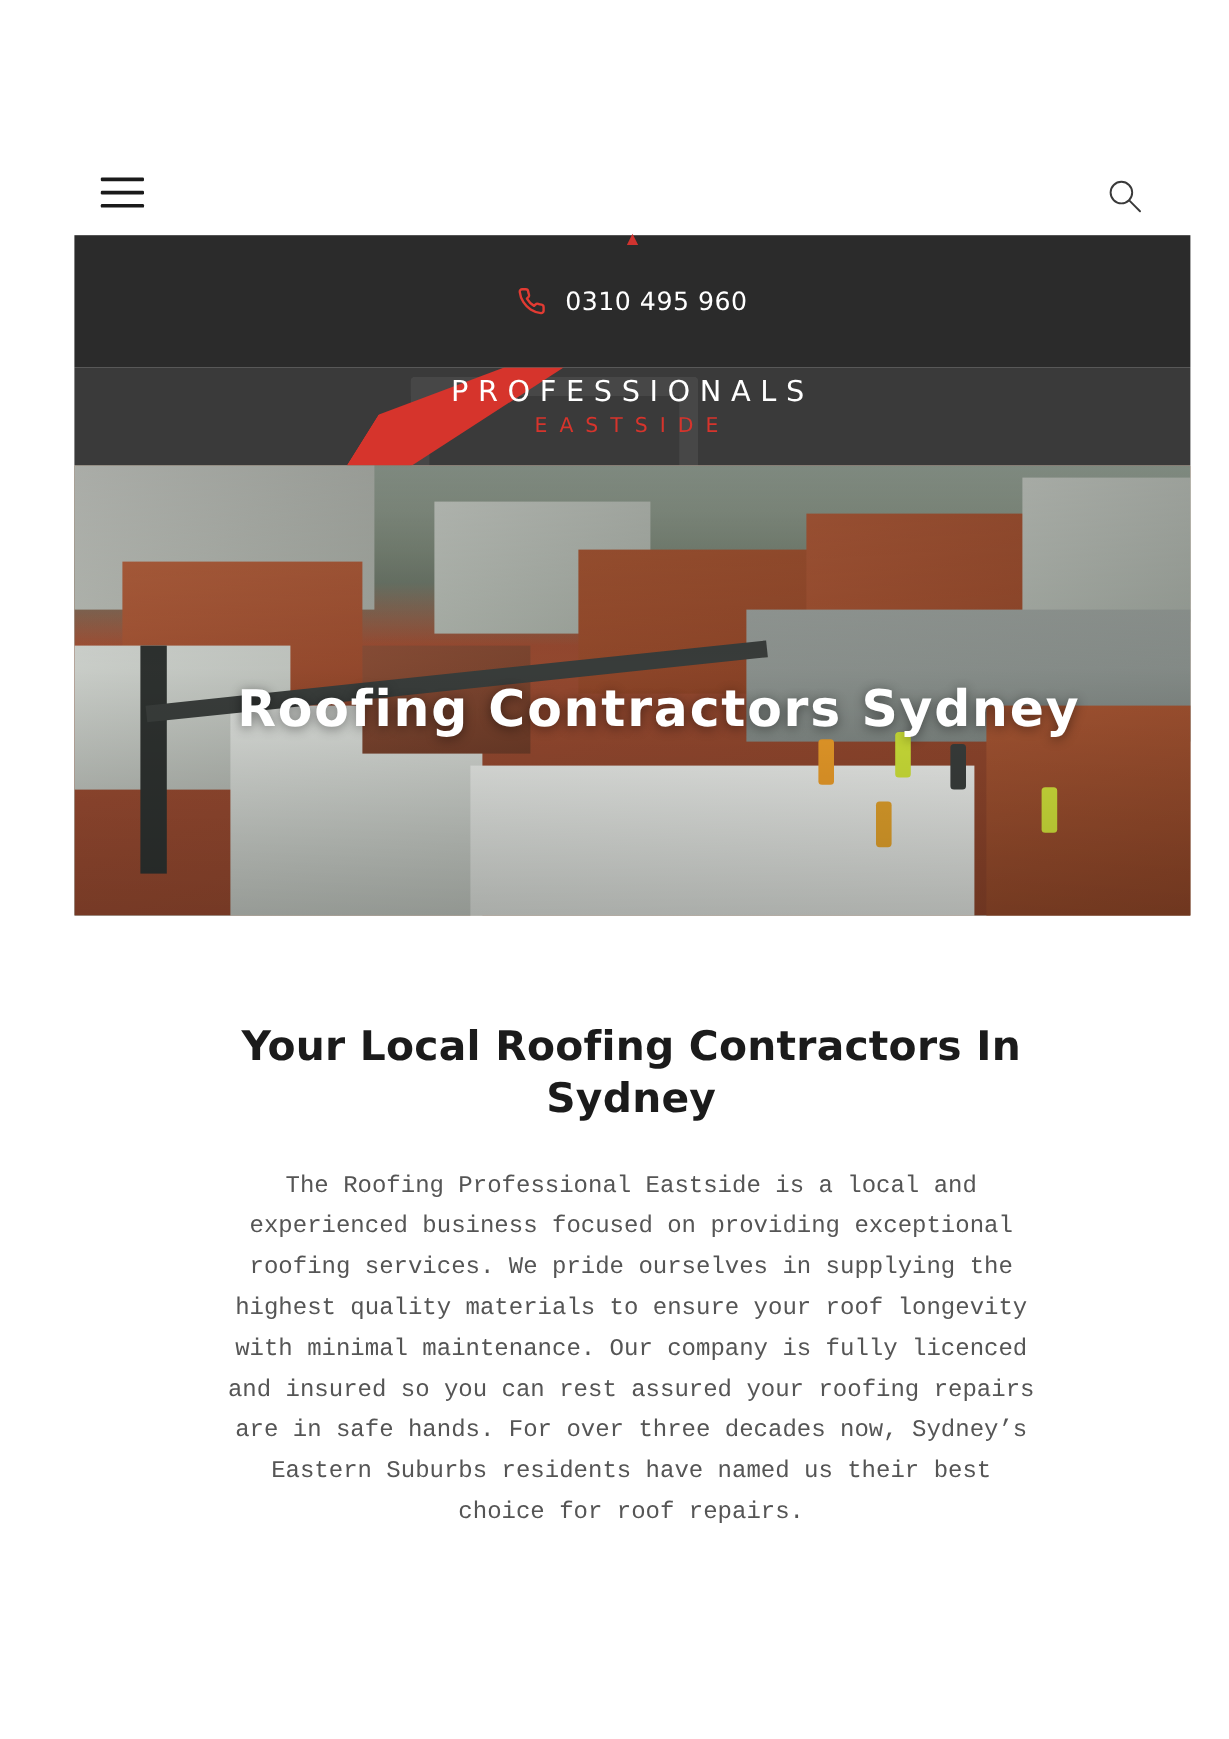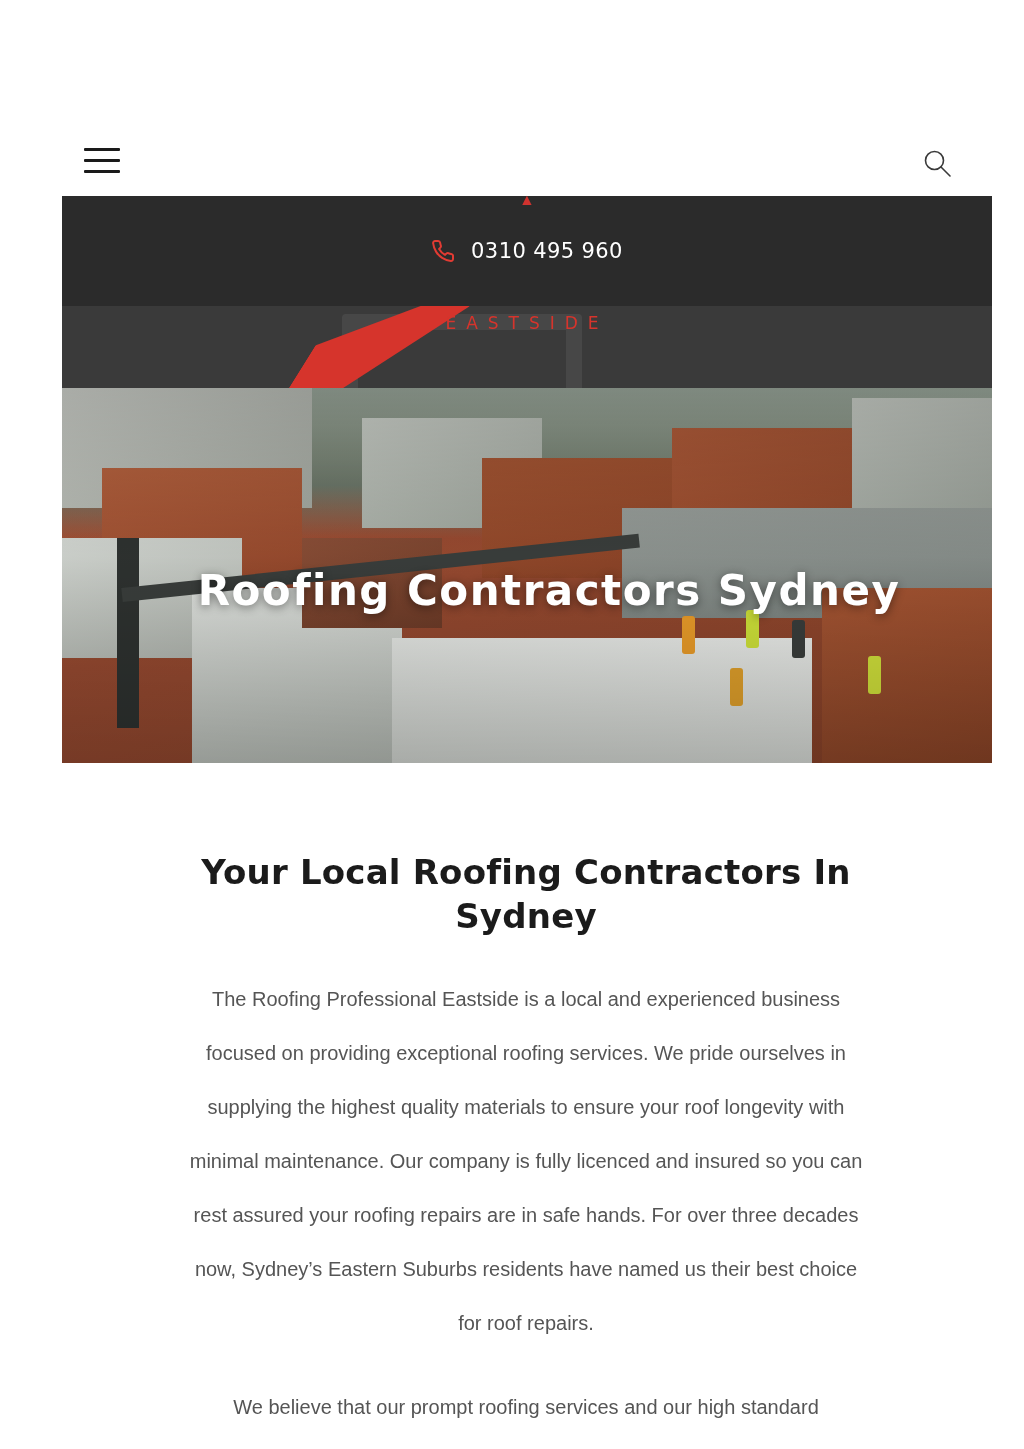--- a/index.html
+++ b/index.html
@@ -243,24 +243,24 @@
     font-size: 34px;
     line-height: 44px;
     color: #1b1b1b;
     font-weight: 700;
     letter-spacing: 0.2px;
     margin-bottom: 34px;
     font-family: "DejaVu Sans", sans-serif;
   }
   .content p {
     font-size: 20px;
-    line-height: 54px;
+    line-height: 34px;
     color: #555555;
     margin-bottom: 30px;
-    font-family: Liberation Sans, sans-serif;
+    font-family: Liberation Mono, monospace;
   }
 </style>
 </head>
 <body>
 
 <div class="page">
 
   <div class="topbar">
     <div class="hamburger">
       <span></span>
@@ -284,20 +284,21 @@
         </svg>
       </span>
       <span class="phone-number">0310 495 960</span>
     </a>
   </div>
 
   <div class="logo-band">
     <div class="logo-chevron"></div>
     <div class="logo-slash"></div>
     <div class="logo-text">
+      <div class="logo-line2">PROFESSIONALS</div>
       <div class="logo-line3">EASTSIDE</div>
     </div>
   </div>
 
   <div class="hero">
     <div class="hero-bg">
       <div class="blk r1"></div>
       <div class="blk r2"></div>
       <div class="blk r3"></div>
       <div class="blk r4"></div>
@@ -317,16 +318,15 @@
       <div class="hero-worker w4"></div>
       <div class="hero-worker w5"></div>
     </div>
     <div class="hero-overlay"></div>
     <div class="hero-title">Roofing Contractors Sydney</div>
   </div>
 
   <div class="content">
     <h1>Your Local Roofing Contractors In Sydney</h1>
     <p>The Roofing Professional Eastside is a local and experienced business focused on providing exceptional roofing services. We pride ourselves in supplying the highest quality materials to ensure your roof longevity with minimal maintenance. Our company is fully licenced and insured so you can rest assured your roofing repairs are in safe hands. For over three decades now, Sydney’s Eastern Suburbs residents have named us their best choice for roof repairs.</p>
-    <p>We believe that our prompt roofing services and our high standard</p>
   </div>
 
 </div>
 
 </body></html>

